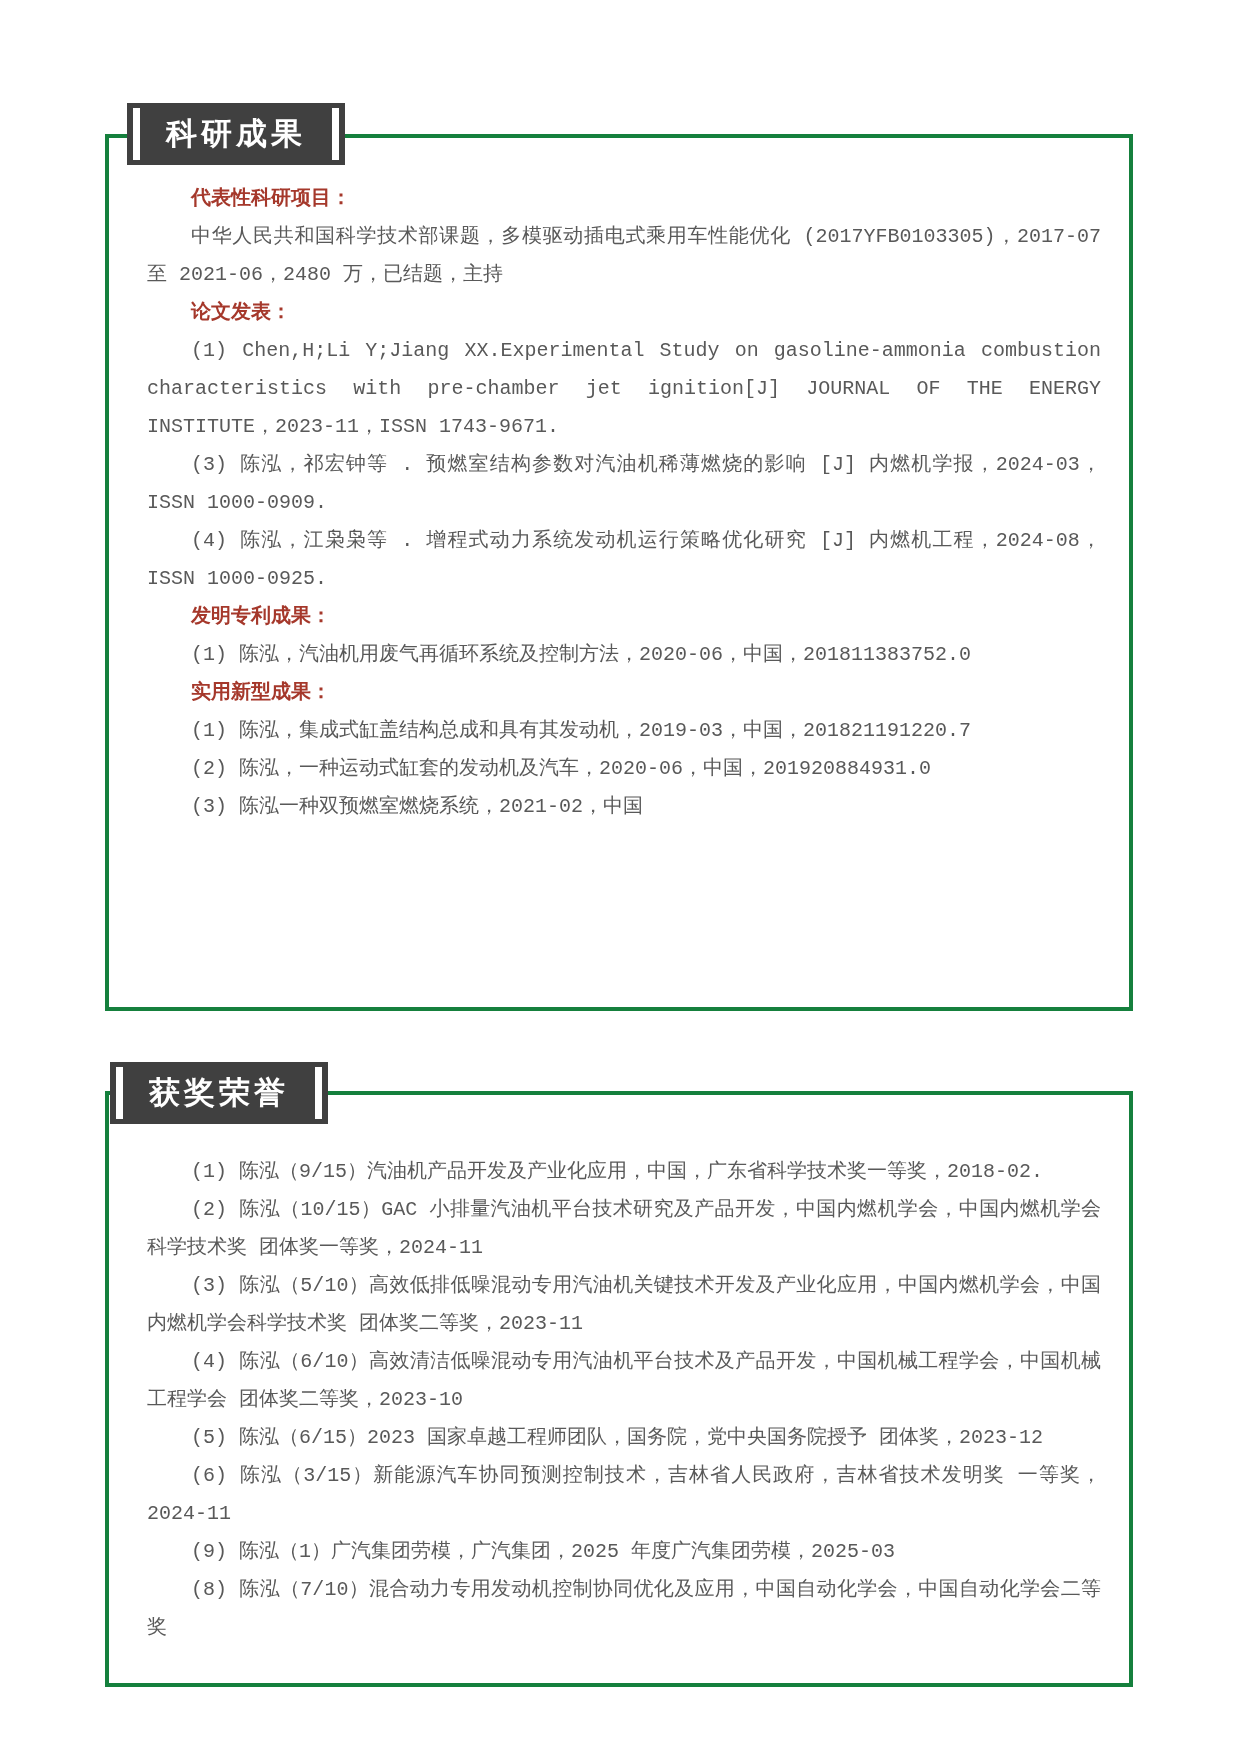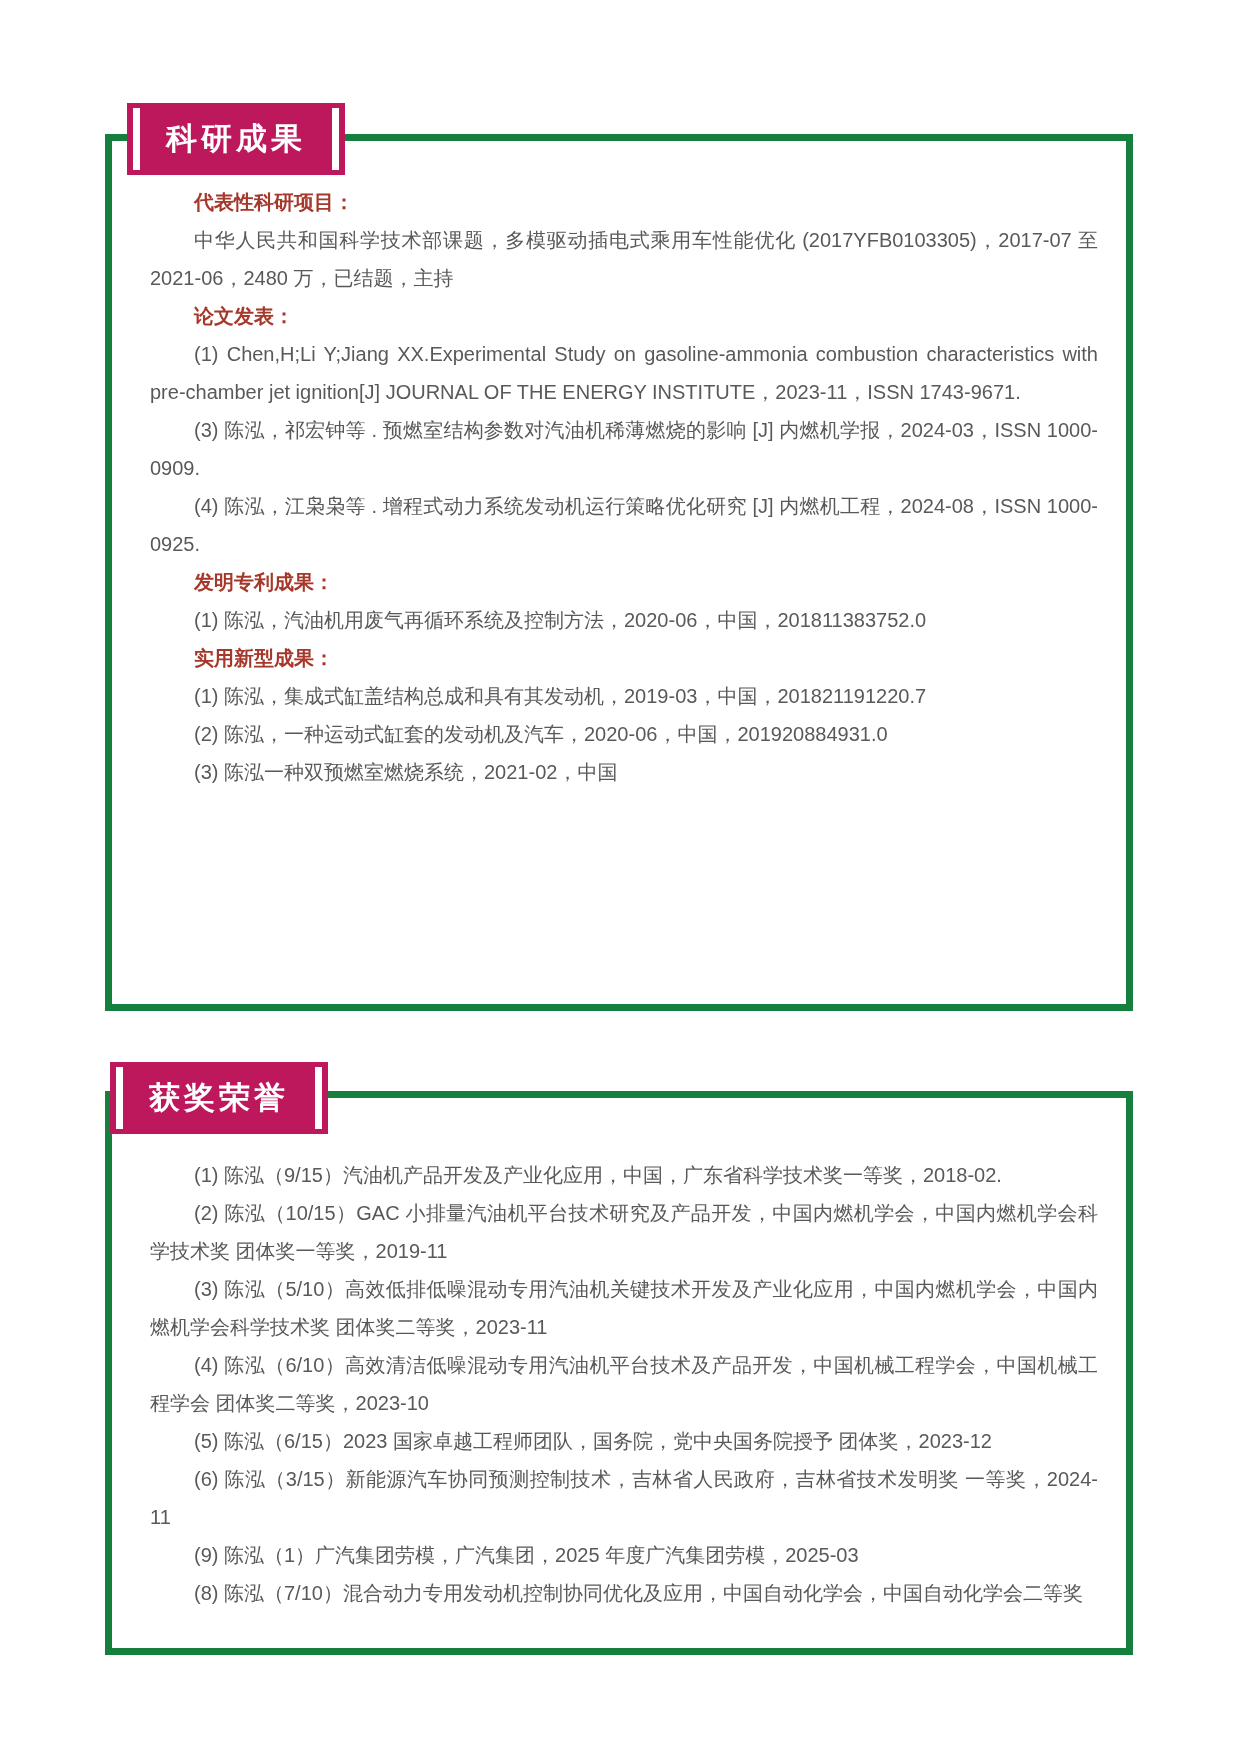--- a/index.html
+++ b/index.html
@@ -7,23 +7,24 @@
     width: 1240px;
     height: 1754px;
     background: #ffffff;
     position: relative;
     font-family: "Liberation Sans", "DejaVu Sans", sans-serif;
   }
   .panel {
     position: absolute;
     left: 105px;
     width: 1028px;
-    border: 7px solid #15803d;
+    border: 4px solid #15803d;
     box-sizing: border-box;
     background: #ffffff;
+    font-family: Liberation Mono, monospace;
   }
   #panel-research { top: 134px; min-height: 877px; }
   #panel-awards   { top: 1091px; min-height: 554px; }
 
   .panel-content-research { padding: 42px 28px 34px 38px; }
   .panel-content-awards   { padding: 58px 28px 36px 38px; }
 
   .para, .subheading {
     margin: 0;
     font-size: 20px;
@@ -35,22 +36,22 @@
   }
   .subheading {
     color: #a5382b;
     font-weight: bold;
     text-align: left;
   }
 
   .badge {
     position: absolute;
     width: 218px;
-    height: 72px;
-    background: #be185d;
+    height: 62px;
+    background: #404040;
     z-index: 2;
   }
   #badge-research { left: 127px; top: 103px; }
   #badge-awards   { left: 110px; top: 1062px; }
   .badge .ribbon-bar {
     position: absolute;
     top: 5px;
     bottom: 5px;
     width: 7px;
     background: #ffffff;
@@ -97,21 +98,21 @@
 
 <div class="badge" id="badge-awards">
   <span class="ribbon-bar left"></span>
   <span class="ribbon-bar right"></span>
   <span class="badge-label">获奖荣誉</span>
 </div>
 
 <div class="panel" id="panel-awards">
   <div class="panel-content-awards">
     <p class="para">(1) 陈泓（9/15）汽油机产品开发及产业化应用，中国，广东省科学技术奖一等奖，2018-02.</p>
-    <p class="para">(2) 陈泓（10/15）GAC 小排量汽油机平台技术研究及产品开发，中国内燃机学会，中国内燃机学会科学技术奖 团体奖一等奖，2019-11</p>
+    <p class="para">(2) 陈泓（10/15）GAC 小排量汽油机平台技术研究及产品开发，中国内燃机学会，中国内燃机学会科学技术奖 团体奖一等奖，2024-11</p>
     <p class="para">(3) 陈泓（5/10）高效低排低噪混动专用汽油机关键技术开发及产业化应用，中国内燃机学会，中国内燃机学会科学技术奖 团体奖二等奖，2023-11</p>
     <p class="para">(4) 陈泓（6/10）高效清洁低噪混动专用汽油机平台技术及产品开发，中国机械工程学会，中国机械工程学会 团体奖二等奖，2023-10</p>
     <p class="para">(5) 陈泓（6/15）2023 国家卓越工程师团队，国务院，党中央国务院授予 团体奖，2023-12</p>
     <p class="para">(6) 陈泓（3/15）新能源汽车协同预测控制技术，吉林省人民政府，吉林省技术发明奖 一等奖，2024-11</p>
     <p class="para">(9) 陈泓（1）广汽集团劳模，广汽集团，2025 年度广汽集团劳模，2025-03</p>
     <p class="para">(8) 陈泓（7/10）混合动力专用发动机控制协同优化及应用，中国自动化学会，中国自动化学会二等奖</p>
   </div>
 </div>
 
 </body></html>

